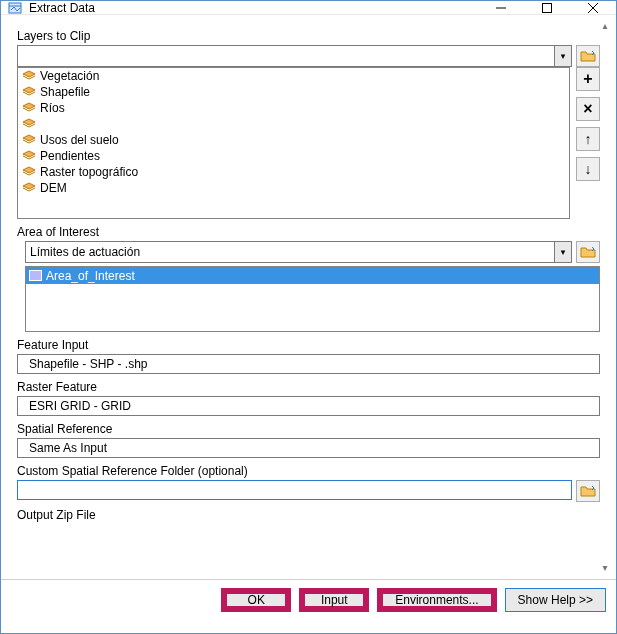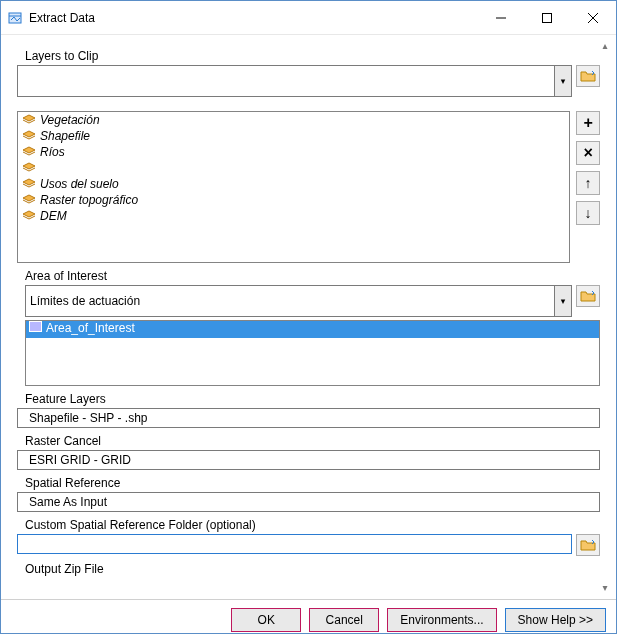--- a/index.html
+++ b/index.html
@@ -9,21 +9,21 @@
     font-size: 12px;
     background: #fff;
     color: #000;
     width: 617px;
     height: 634px;
     overflow: hidden;
     border: 1px solid #5a8ec7;
   }
   
   .titlebar {
-    height: 34px;
+    height: 14px;
     background: #fff;
     display: flex;
     align-items: center;
     padding-left: 6px;
     border-bottom: 1px solid #e8e8e8;
   }
   .titlebar .app-icon {
     width: 16px; height: 16px;
     margin-right: 6px;
     display: inline-flex; align-items:center; justify-content:center;
@@ -42,25 +42,25 @@
     position: relative;
     height: calc(634px - 30px - 40px);
     padding: 10px 16px 4px 16px;
     overflow: hidden;
   }
   .scrollgutter {
     position:absolute; right:2px; top:4px; bottom:4px; width:18px;
     display:flex; flex-direction:column; align-items:center;
   }
   .scrollgutter .arrow { color:#777; font-size:10px; height:14px; line-height:14px;}
-  .label { margin: 4px 0 2px 8px; }
+  .label { margin: 4px 0 2px 0; }
   .row { display:flex; align-items:stretch; gap:4px; }
   .combo {
     flex:1;
-    height:32px;
+    height:22px;
     border:1px solid #7a7a7a;
     background:#fff;
     display:flex; align-items:center;
     position:relative;
   }
   .combo .dropbtn {
     width:17px; height:100%;
     border-left:1px solid #7a7a7a;
     background:#e9e9e9;
     display:flex; align-items:center; justify-content:center;
@@ -86,21 +86,21 @@
     display:flex; align-items:center;
     height:16px;
     padding:0 4px;
   }
   .layer-row .lyr-icon { width:16px; display:inline-flex; }
   .layer-row .lyr-text { margin-left:2px; }
   #aoiList {
     height:66px; margin-top:3px;
   }
   .aoi-row {
-    display:flex; height:17px; padding:0 3px;
+    display:flex; align-items:center; height:17px; padding:8px 3px;
   }
   .aoi-row.selected {
     background:#3893e4; color:#fff;
   }
   .aoi-row.selected .aoi-chip { border-color:#fff; }
   .aoi-chip {
     width:13px; height:11px; border:1px solid #333; background:#b8b8ff; margin-right:4px;
   }
   .textinput {
     width:100%; height:20px;
@@ -117,21 +117,21 @@
   
   .footer {
     height:40px;
     border-top:1px solid #d0d0d0;
     display:flex; align-items:center; justify-content:flex-end;
     padding:0 10px; gap:8px;
     background:#fff;
   }
   .btn {
     height:24px; min-width:70px;
-    border:1px solid #be185d;
+    border:6px solid #be185d;
     background:#e9e9e9;
     padding:0 12px;
     font:inherit;
     display:inline-flex; align-items:center; justify-content:center;
   }
   .btn.primary { border:1px solid #2a7bd1; }
   .layers-area {
     display:flex; gap:6px; align-items:flex-start;
   }
   .layers-area .listwrap { flex:1; }
@@ -183,21 +183,21 @@
       <span class="dropbtn"></span>
     </div>
     <div class="iconbtn folder-icon">
       <svg width="16" height="14" viewBox="0 0 16 14">
           <path d="M1 3h5l1 2h8v7H1z" fill="#f6c667" stroke="#b8860b"></path>
           <path d="M12 2l2 2-2 2" fill="none" stroke="#2a7bd1"></path>
         </svg>
     </div>
   </div>
 
-  <div class="layers-area" style="margin-top:14px;font-style:italic;">
+  <div class="layers-area" style="margin-top:0;">
     <div class="listwrap">
       <div id="layersList" class="listbox">
           <div class="layer-row">
             <span class="lyr-icon">
               <svg width="14" height="12" viewBox="0 0 14 12">
                 <path d="M7 1 L13 4 L7 7 L1 4 Z" fill="#f4b547" stroke="#b97a12"></path>
                 <path d="M1 6 L7 9 L13 6" fill="none" stroke="#b97a12"></path>
               </svg>
             </span>
             <span class="lyr-text">Vegetación</span>
@@ -229,20 +229,29 @@
             </span>
           </div>
           <div class="layer-row">
             <span class="lyr-icon">
               <svg width="14" height="12" viewBox="0 0 14 12">
                 <path d="M7 1 L13 4 L7 7 L1 4 Z" fill="#f4b547" stroke="#b97a12"></path>
                 <path d="M1 6 L7 9 L13 6" fill="none" stroke="#b97a12"></path>
               </svg>
             </span>
             <span class="lyr-text">Usos del suelo</span>
+          </div>
+          <div class="layer-row">
+            <span class="lyr-icon">
+              <svg width="14" height="12" viewBox="0 0 14 12">
+                <path d="M7 1 L13 4 L7 7 L1 4 Z" fill="#f4b547" stroke="#b97a12"></path>
+                <path d="M1 6 L7 9 L13 6" fill="none" stroke="#b97a12"></path>
+              </svg>
+            </span>
+            <span class="lyr-text">Pendientes</span>
           </div>
           <div class="layer-row">
             <span class="lyr-icon">
               <svg width="14" height="12" viewBox="0 0 14 12">
                 <path d="M7 1 L13 4 L7 7 L1 4 Z" fill="#f4b547" stroke="#b97a12"></path>
                 <path d="M1 6 L7 9 L13 6" fill="none" stroke="#b97a12"></path>
               </svg>
             </span>
             <span class="lyr-text">Raster topográfico</span>
           </div>
@@ -282,25 +291,25 @@
     </div>
     <div id="aoiList" class="listbox">
       <div class="aoi-row selected">
         <span class="aoi-chip"></span>
         <span>Area_of_Interest</span>
       </div>
     </div>
   </div>
 
   
-  <div class="label section">Feature Layers</div>
+  <div class="label section">Feature Input</div>
   <input class="textinput" value="Shapefile - SHP - .shp" style="">
 
   
-  <div class="label section">Raster Cancel</div>
+  <div class="label section">Raster Feature</div>
   <input class="textinput" value="ESRI GRID - GRID" style="">
 
   
   <div class="label section">Spatial Reference</div>
   <input class="textinput" value="Same As Input" style="">
 
   
   <div class="label section">Custom Spatial Reference Folder (optional)</div>
   <div class="row">
     <input class="textinput blue" style="flex: 1 1 0%;" value="">
@@ -312,16 +321,16 @@
     </div>
   </div>
 
   
   <div class="label section">Output Zip File</div>
 
 </div>
 
 <div class="footer">
   <button class="btn">OK</button>
-  <button class="btn">Cancel</button>
+  <button class="btn">Input</button>
   <button class="btn" style="min-width:100px">Environments...</button>
   <button class="btn primary" style="min-width:100px">Show Help &gt;&gt;</button>
 </div>
 
 </body></html>

